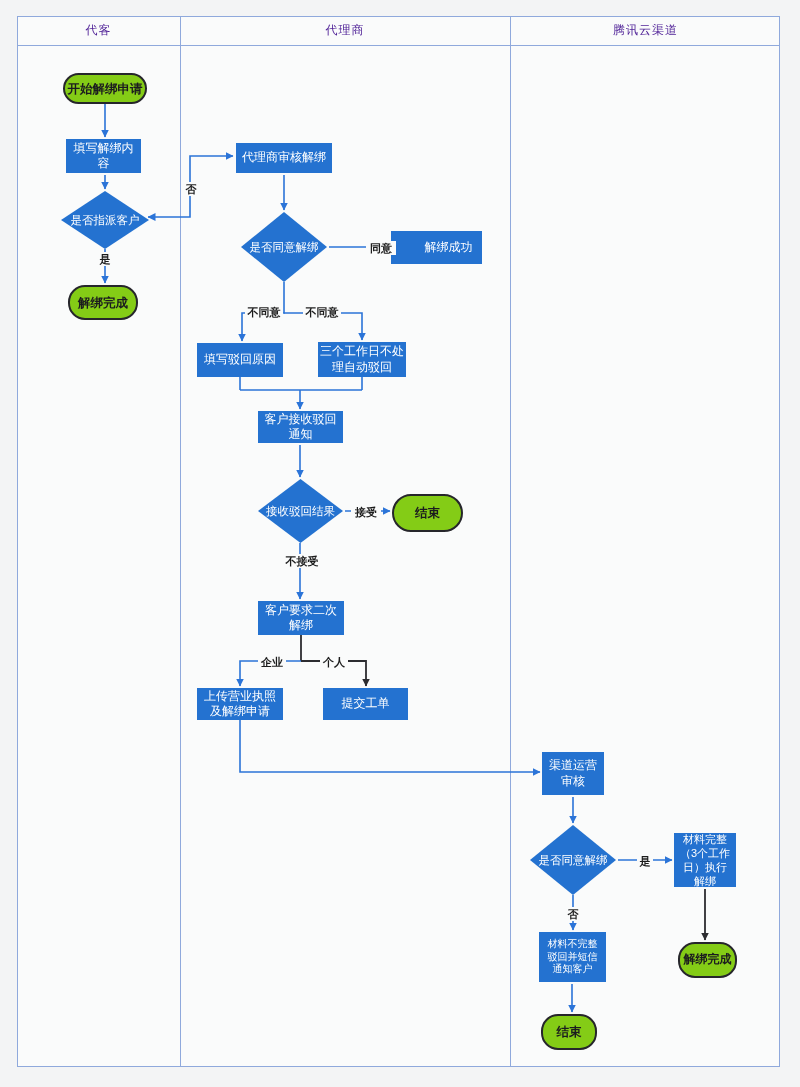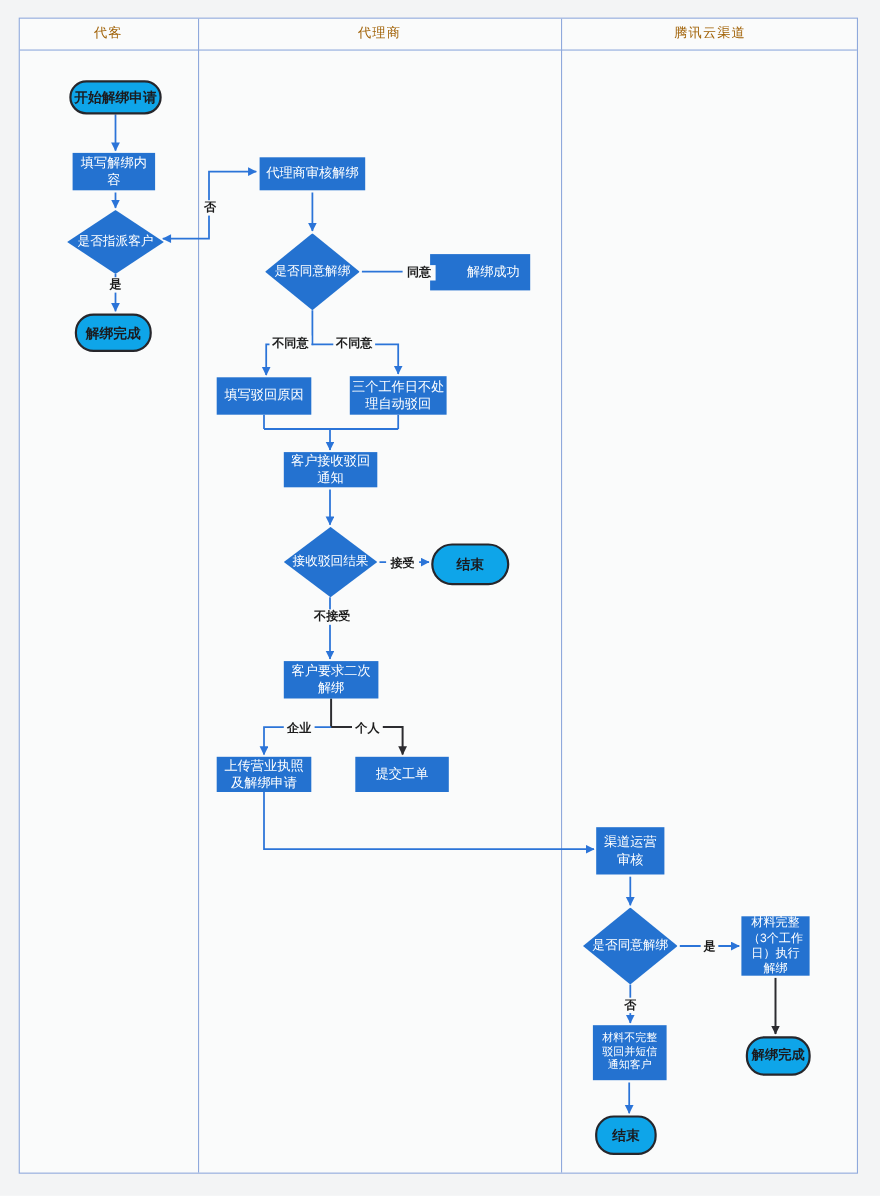--- a/index.html
+++ b/index.html
@@ -15,41 +15,41 @@
   .board{
     position:absolute;left:17px;top:16px;width:763px;height:1051px;
     border:1px solid #8fa9dc;background:#fafbfb;box-sizing:border-box;
   }
   .vline{position:absolute;top:0;bottom:0;width:1px;background:#8fa9dc;}
   .vline.v1{left:162px;}
   .vline.v2{left:492px;}
   .hline{position:absolute;left:0;right:0;top:28px;height:1px;background:#8fa9dc;}
   .lane-h{
     position:absolute;top:16px;height:29px;line-height:29px;text-align:center;
-    color:#a16207;font-size:12px;letter-spacing:1px;
+    color:#4c1d95;font-size:12px;letter-spacing:1px;
   }
   .lane-h.h1{left:17px;width:163px;}
   .lane-h.h2{left:180px;width:330px;}
   .lane-h.h3{left:510px;width:271px;}
 
   
   svg.conn{position:absolute;left:0;top:0;pointer-events:none;}
 
   
   .node{
     position:absolute;display:flex;align-items:center;justify-content:center;
     text-align:center;white-space:pre-line;line-height:1.28;box-sizing:border-box;
   }
   .proc{background:#2472d0;color:#ffffff;font-size:12px;}
   .diamond{
     background:#2472d0;color:#ffffff;font-size:11.5px;
     clip-path:polygon(50% 0%,100% 50%,50% 100%,0% 50%);
   }
   .pill{
-    background:#0ea5e9;border:2px solid #26262b;border-radius:17px;
+    background:#84cc16;border:2px solid #26262b;border-radius:17px;
     color:#1b1b1f;font-size:12.5px;font-weight:600;
   }
 
   .n-start{left:63px;top:73px;width:84px;height:31px;}
   .n-fill-content{left:66px;top:139px;width:75px;height:34px;}
   .n-assign{left:61px;top:191px;width:88px;height:58px;}
   .n-done1{left:68px;top:285px;width:70px;height:35px;}
   .n-agent-review{left:236px;top:143px;width:96px;height:30px;}
   .n-agree1{left:241px;top:212px;width:86px;height:70px;}
   .n-success{left:391px;top:231px;width:91px;height:33px;padding-left:24px;}

